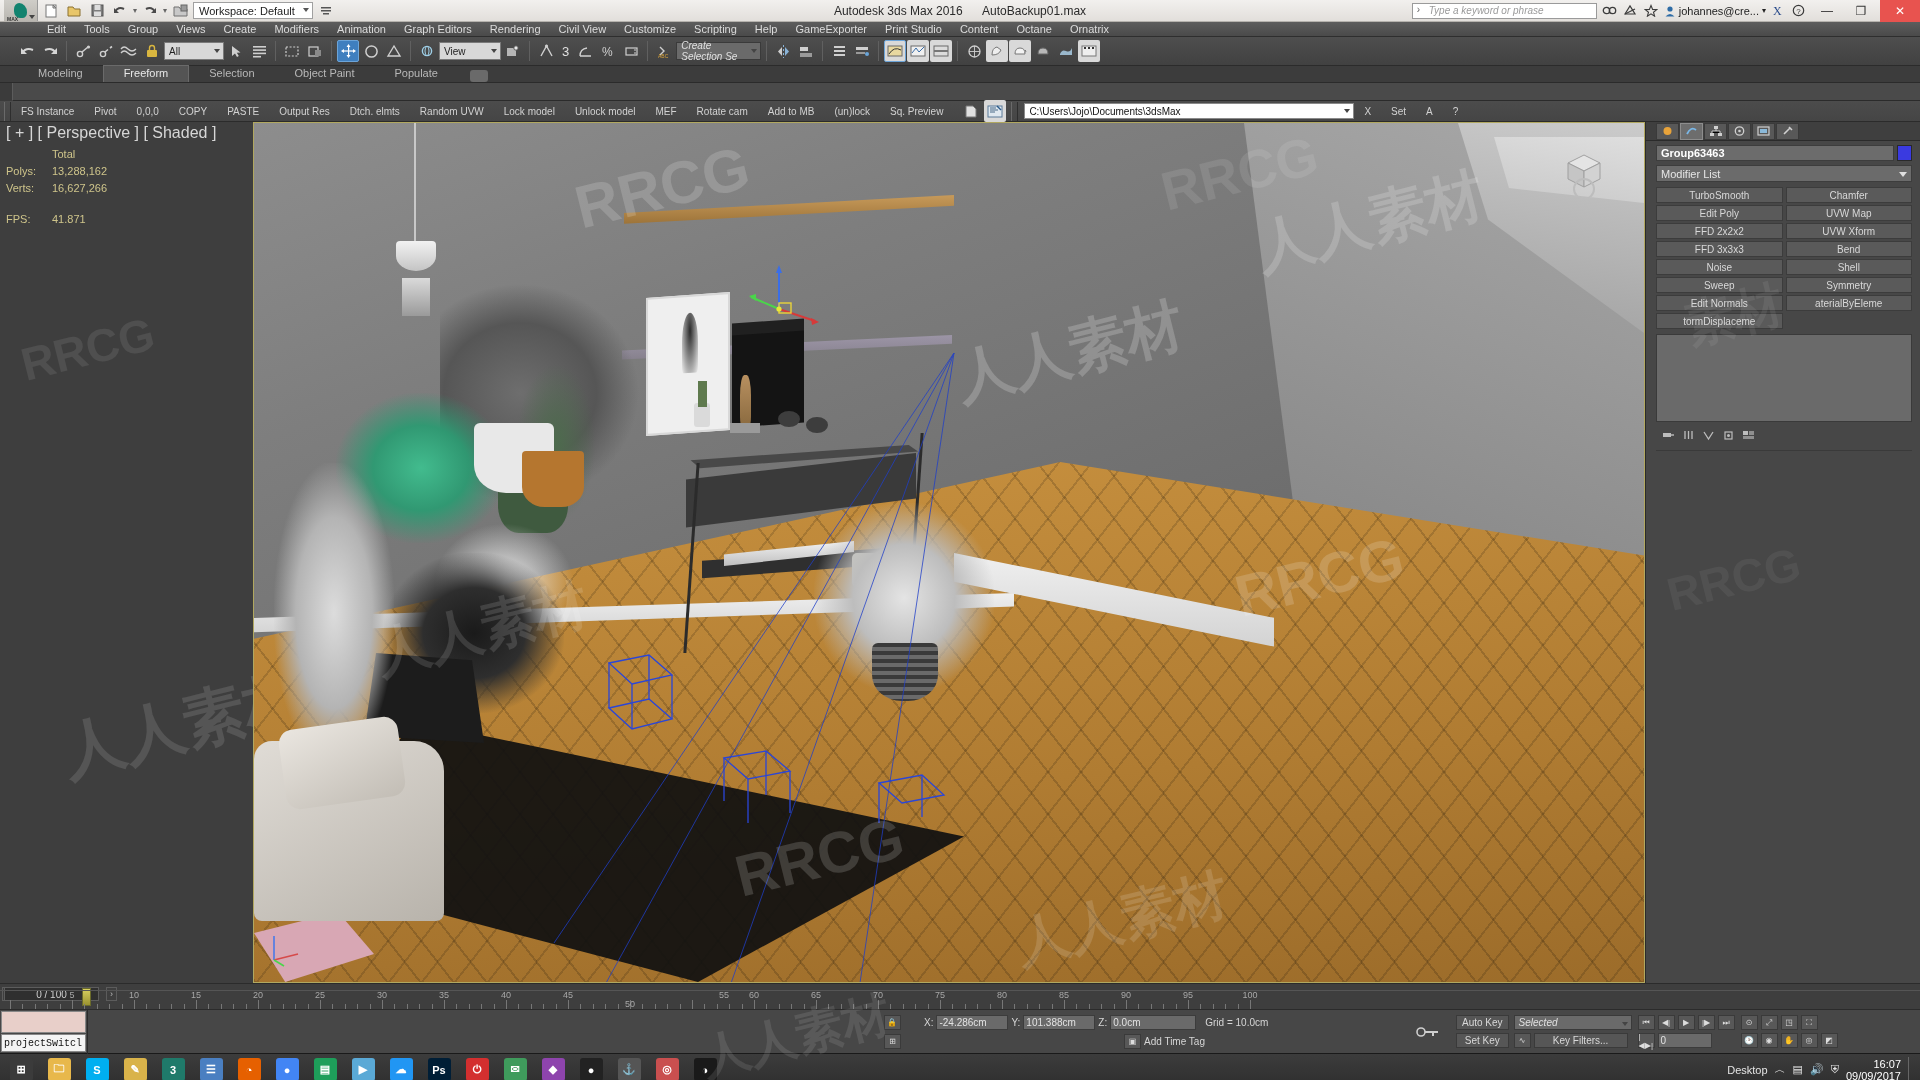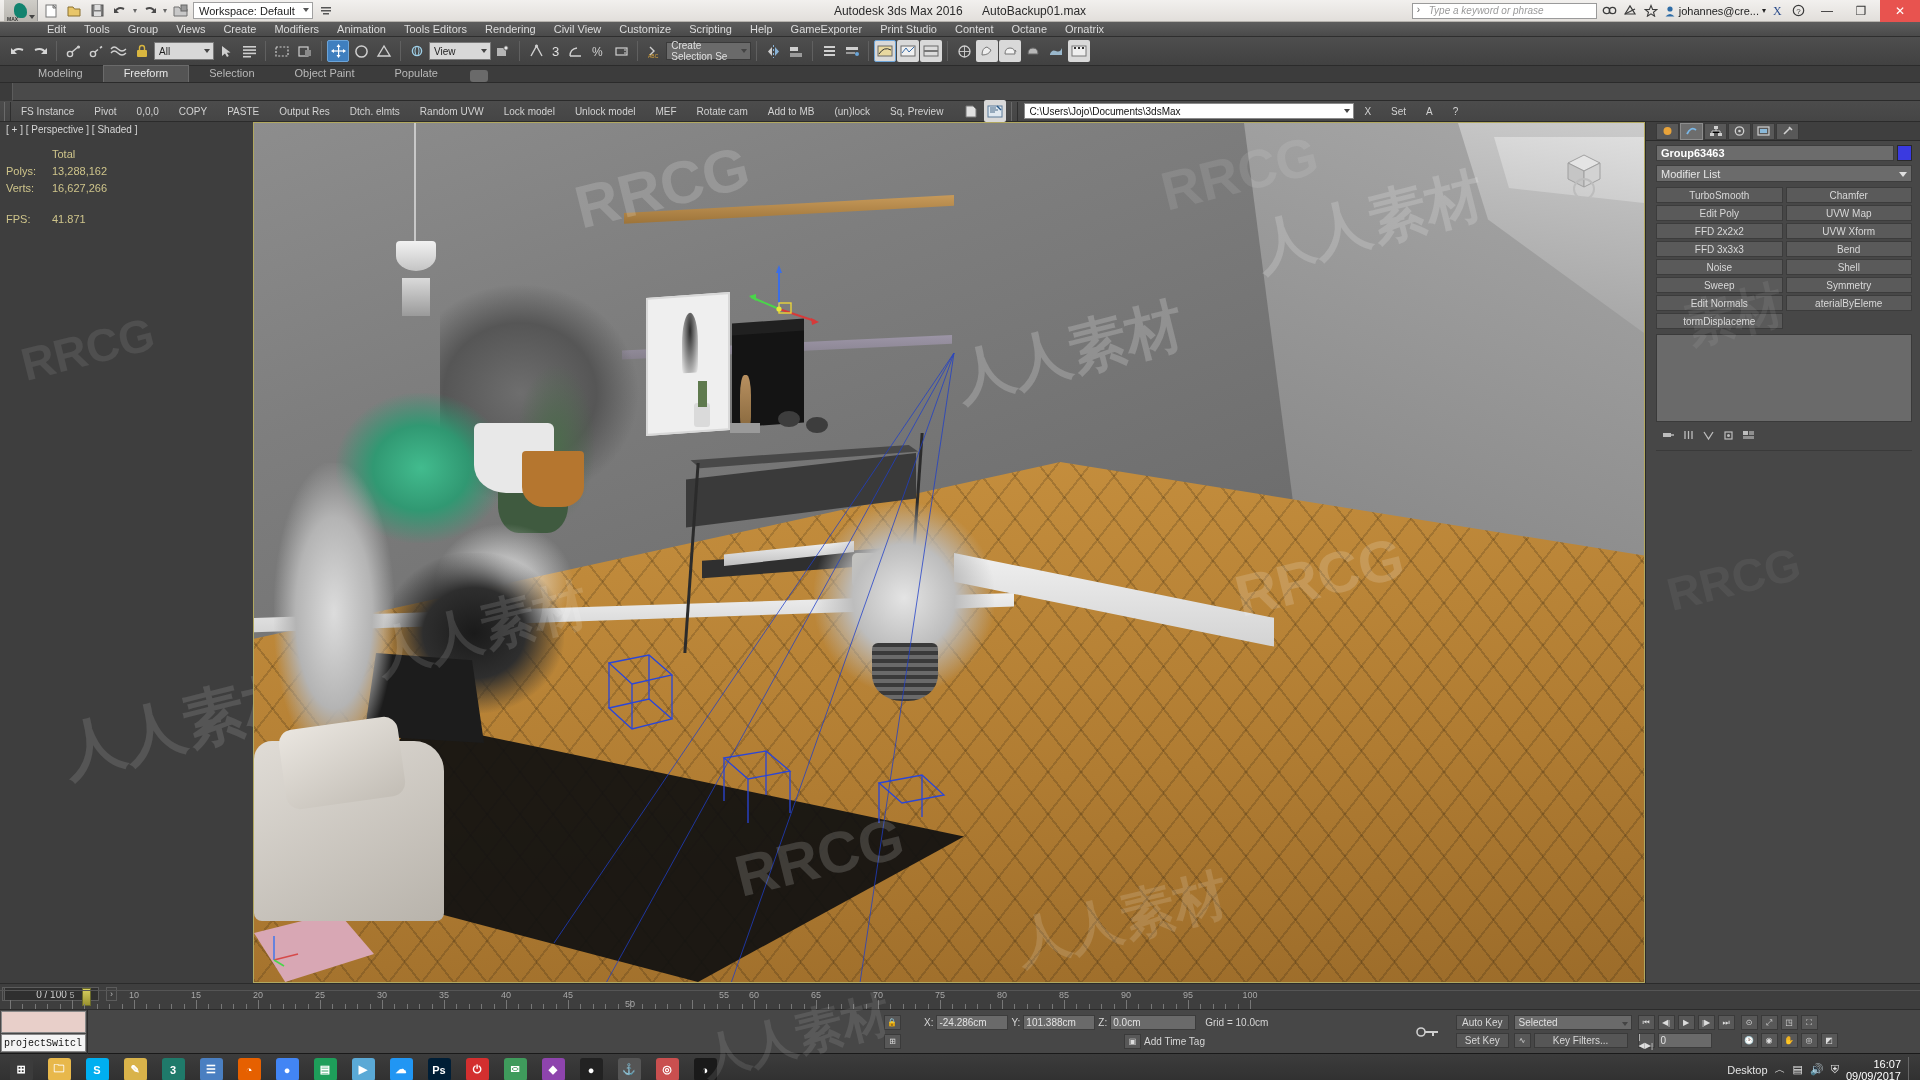--- a/index.html
+++ b/index.html
@@ -34,31 +34,31 @@
   .ws .car{position:absolute;right:3px;top:5px;border-left:3px solid transparent;
     border-right:3px solid transparent;border-top:4px solid #555;}
 
   
   .menubar{height:15px;background:linear-gradient(#5d5d5d,#4a4a4a);display:flex;align-items:center;
     padding-left:38px;border-bottom:1px solid #2e2e2e;}
   .menubar .mi{font-size:11px;color:#dcdcdc;padding:0 9px;line-height:15px;white-space:nowrap;}
 
   
   .maintb{height:29px;background:linear-gradient(#4e4e4e,#414141);display:flex;align-items:center;
-    padding-left:6px;border-bottom:1px solid #2b2b2b;gap:1px;}
+    padding-left:16px;border-bottom:1px solid #2b2b2b;gap:1px;}
   .tbtn{width:22px;height:22px;display:flex;align-items:center;justify-content:center;
     border:1px solid transparent;border-radius:2px;}
   .tbtn.on{background:#3f7fbf;border-color:#6ca4d8;}
   .tbtn.lt{background:#d9d9d9;}
   .tsep{width:1px;height:20px;background:#2e2e2e;margin:0 4px;border-right:1px solid #606060;}
   .combo{height:18px;background:#d8d8d8;border:1px solid #7a7a7a;font-size:10px;color:#222;
     display:flex;align-items:center;padding:0 14px 0 4px;position:relative;}
   .combo .car{position:absolute;right:3px;top:6px;border-left:3px solid transparent;
     border-right:3px solid transparent;border-top:4px solid #444;}
-  .combo.dark{background:#6a6a6a;color:#e0e0e0;border-color:#3a3a3a;}
+  .combo.dark{background:#6a6a6a;color:#e0e0e0;border-color:#3a3a3a;font-style:italic;}
 
   
   .ribbon{height:17px;background:#3c3c3c;display:flex;align-items:flex-end;padding-left:18px;
     border-bottom:1px solid #2b2b2b;}
   .rtab{font-size:11px;color:#b8b8b8;padding:1px 20px 2px 20px;line-height:13px;}
   .rtab.sel{background:#545454;color:#e8e8e8;border:1px solid #6a6a6a;border-bottom:none;}
   .ribbon-body{height:18px;background:#4a4a4a;border-bottom:1px solid #2b2b2b;
     margin-left:12px;border-left:1px solid #5c5c5c;}
 
   
@@ -319,21 +319,21 @@
 </div>
 
 <div class="menubar" id="menubar">
     <div class="mi">Edit</div>
     <div class="mi">Tools</div>
     <div class="mi">Group</div>
     <div class="mi">Views</div>
     <div class="mi">Create</div>
     <div class="mi">Modifiers</div>
     <div class="mi">Animation</div>
-    <div class="mi">Tools Editors</div>
+    <div class="mi">Graph Editors</div>
     <div class="mi">Rendering</div>
     <div class="mi">Civil View</div>
     <div class="mi">Customize</div>
     <div class="mi">Scripting</div>
     <div class="mi">Help</div>
     <div class="mi">GameExporter</div>
     <div class="mi">Print Studio</div>
     <div class="mi">Content</div>
     <div class="mi">Octane</div>
     <div class="mi">Ornatrix</div>
@@ -611,21 +611,21 @@
   </div>
   <div class="sbtn">X</div>
   <div class="sbtn">Set</div>
   <div class="sbtn">A</div>
   <div class="sbtn">?</div>
 </div>
 
 <div class="work">
 
   <div class="leftstrip">
-    <div style="position:absolute;left:6px;top:2px;font-size:10px;color:#d6d6d6;">[ + ] [ Perspective ] [ Shaded ]</div>
+    <div style="position:absolute;left:6px;top:2px;font-size:16px;color:#d6d6d6;">[ + ] [ Perspective ] [ Shaded ]</div>
     <div class="vpstats" style="top:24px;">
       <div style="padding-left:46px;">Total</div>
       <div><span class="lbl">Polys:</span><span>13,288,162</span></div>
       <div><span class="lbl">Verts:</span><span>16,627,266</span></div>
       <div style="height:14px;"></div>
       <div><span class="lbl">FPS:</span><span>41.871</span></div>
     </div>
     <div class="wm" style="left:60px;top:560px;font-size:62px;transform:rotate(-14deg);">人人素材</div>
     <div class="wm" style="left:20px;top:200px;font-size:46px;transform:rotate(-14deg);color:rgba(255,255,255,.09);">RRCG</div>
   </div>

